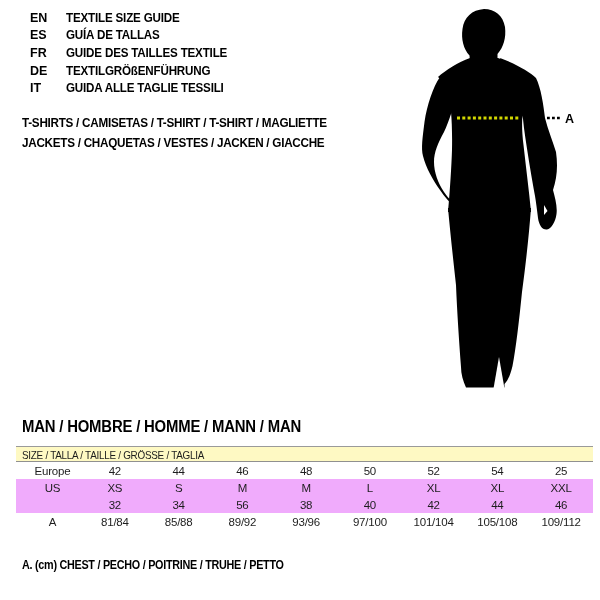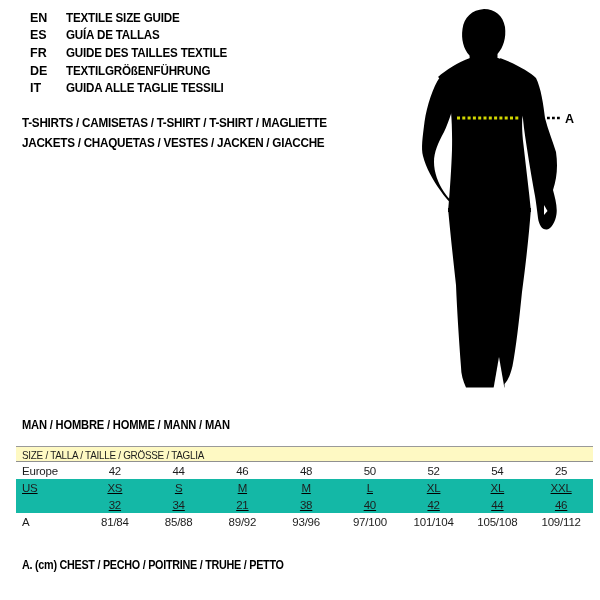--- a/index.html
+++ b/index.html
@@ -19,36 +19,36 @@
   .lang-label{font-size:12.5px;font-weight:700;}
 
   
   .garments{left:22px;top:110px;}
   .garment-line{height:20px;font-size:13px;font-weight:700;display:flex;align-items:flex-end;}
 
   
   .figure-wrap{left:400px;top:0;width:200px;height:400px;}
 
   
-  .section-title{left:22px;top:418px;font-size:12px;font-weight:700;}
+  .section-title{left:22px;top:418px;font-size:16px;font-weight:700;}
 
   
   .size-table-wrap{left:16px;top:446px;width:577px;}
   .size-table-header{
     height:16px;line-height:16px;background:#fef9c3;
     border-top:1px solid #9a9a9a;border-bottom:1px solid #909090;
     padding-left:6px;font-size:11px;color:#1c1c1c;box-sizing:border-box;
   }
   table.size-table{border-collapse:collapse;width:577px;table-layout:fixed;}
   table.size-table td{
     font-size:11.5px;color:#1d1d1d;text-align:center;padding:0;
     height:17px;letter-spacing:-0.2px;vertical-align:middle;
   }
-  table.size-table td.rowlabel{text-align:left;padding-left:6px;}
-  tr.shaded{background:#14b8a6;text-decoration:underline;}
+  table.size-table td.rowlabel{text-align:center;padding-left:6px;}
+  tr.shaded{background:#f0abfc;}
 
   
   .footnote{left:22px;top:550px;font-size:12px;font-weight:700;margin-top:8px;}
 </style>
 </head>
 <body>
 
 <ul class="abs lang-list">
   <li class="lang-row">
     <span class="lang-code">EN</span>
@@ -187,21 +187,21 @@
       <td>M</td>
       <td>L</td>
       <td>XL</td>
       <td>XL</td>
       <td>XXL</td>
     </tr>
     <tr class="shaded">
       <td class="rowlabel"></td>
       <td>32</td>
       <td>34</td>
-      <td>21</td>
+      <td>56</td>
       <td>38</td>
       <td>40</td>
       <td>42</td>
       <td>44</td>
       <td>46</td>
     </tr>
     <tr>
       <td class="rowlabel">A</td>
       <td>81/84</td>
       <td>85/88</td>

